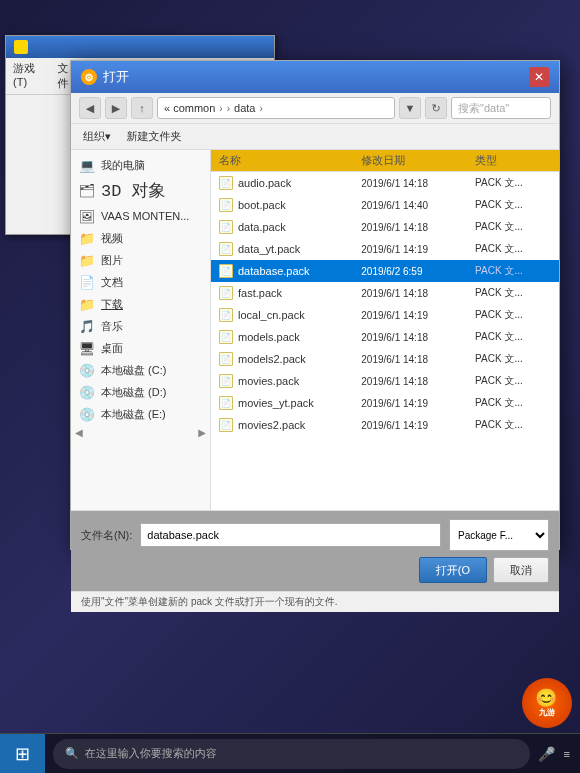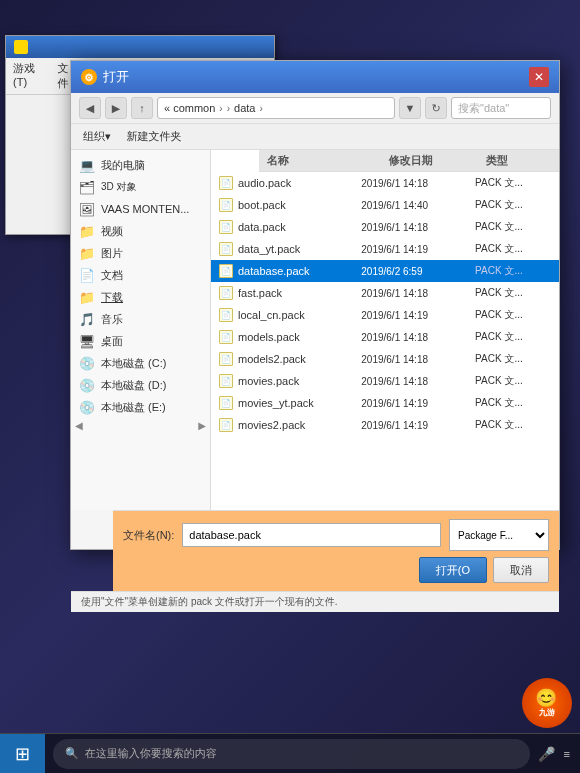--- a/index.html
+++ b/index.html
@@ -289,28 +289,27 @@
     
     .dialog-filelist {
       flex: 1;
       overflow-y: auto;
       background: white;
     }
 
     .file-list-header {
       display: flex;
       border-bottom: 1px solid #ddd;
-      background: #e5e5e5;
+      background: #eab308;
       font-size: 11px;
       color: #555;
-      font-weight: bold;
+      font-weight: normal;
       padding: 3px 8px;
       position: sticky;
       top: 0;
-      margin-left: 48px;
     }
 
     .file-list-header .col-name { flex: 1.5; }
     .file-list-header .col-date { flex: 1.2; }
     .file-list-header .col-type { flex: 0.8; }
 
     .file-row {
       display: flex;
       align-items: center;
       padding: 2px 8px;
@@ -357,22 +356,21 @@
       justify-content: center;
       font-size: 8px;
       color: #888;
       flex-shrink: 0;
     }
 
     
     .dialog-bottom {
       border-top: 1px solid #ddd;
       padding: 8px 10px;
-      background: #fdba74;
-      margin-left: 42px;
+      background: #a3a3a3;
     }
 
     .filename-row {
       display: flex;
       align-items: center;
       gap: 8px;
       margin-bottom: 6px;
     }
 
     .filename-label {
@@ -535,21 +533,21 @@
     <div class="dialog-content">
 
       <div class="dialog-sidebar">
 
       <div class="sidebar-item">
       <span class="sidebar-icon">💻</span>
       <span style="font-size:11px;overflow:hidden;white-space:nowrap;text-overflow:ellipsis;">我的电脑</span>
     </div>
           <div class="sidebar-item">
       <span class="sidebar-icon">🗂</span>
-      <span style="font-size:10px;overflow:hidden;white-space:nowrap;text-overflow:ellipsis;">3D 对象</span>
+      <span style="font-size:17px;overflow:hidden;white-space:nowrap;text-overflow:ellipsis;font-family:Liberation Mono, monospace;">3D 对象</span>
     </div>
           <div class="sidebar-item">
       <span class="sidebar-icon">🖼</span>
       <span style="font-size:11px;overflow:hidden;white-space:nowrap;text-overflow:ellipsis;">VAAS MONTEN...</span>
     </div>
           <div class="sidebar-item">
       <span class="sidebar-icon">📁</span>
       <span style="font-size:11px;overflow:hidden;white-space:nowrap;text-overflow:ellipsis;">视频</span>
     </div>
           <div class="sidebar-item">

